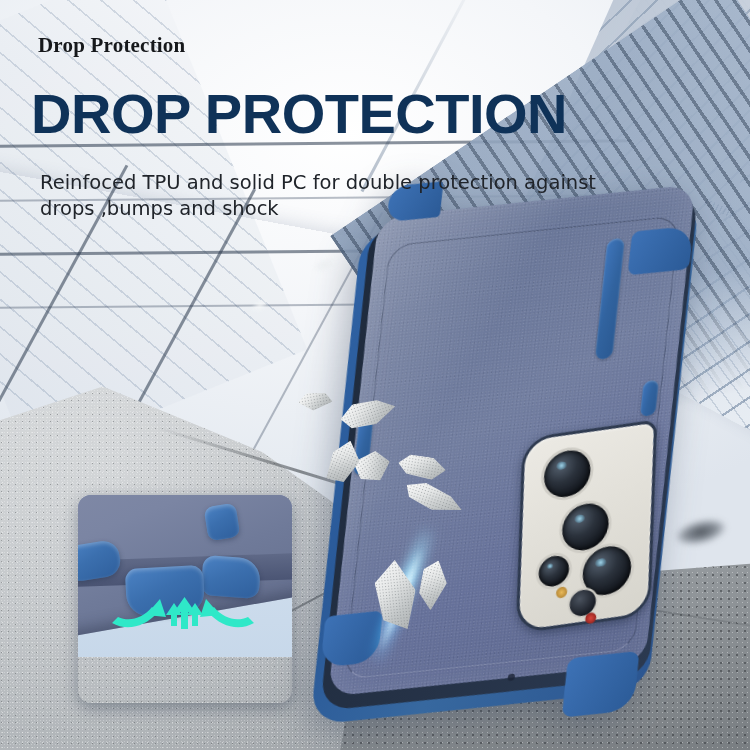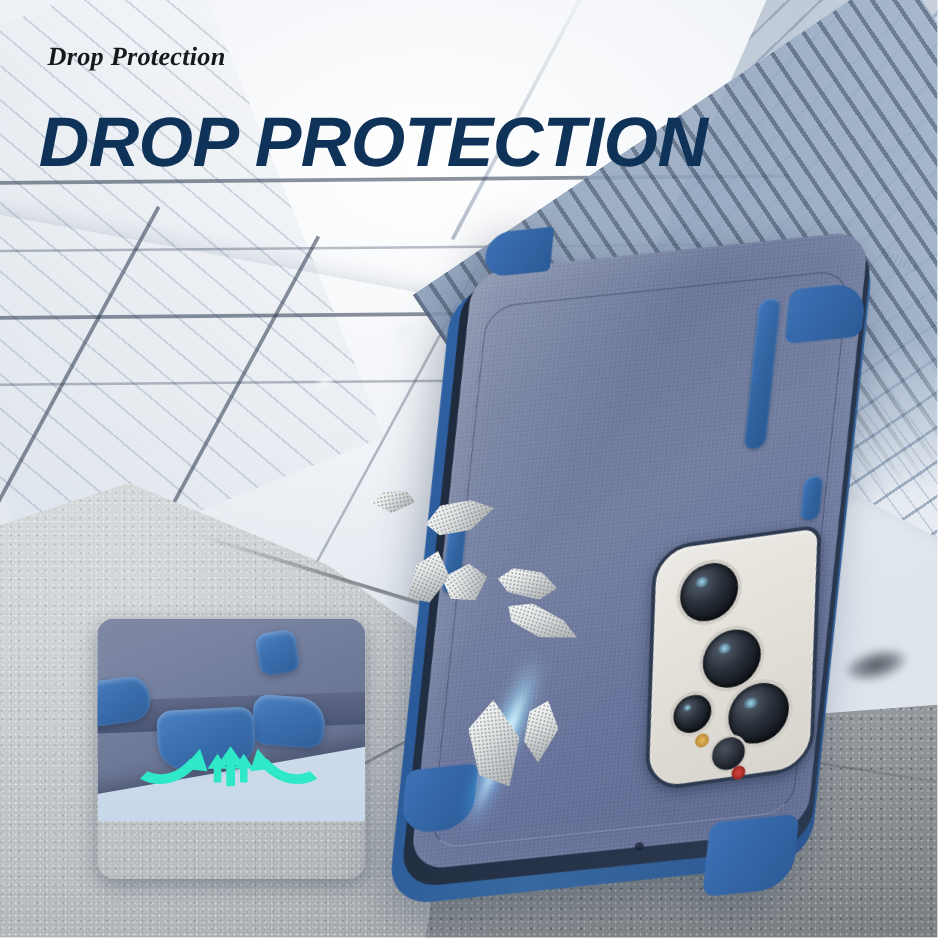--- a/index.html
+++ b/index.html
@@ -11,22 +11,21 @@
     overflow:hidden;
     position:relative;
   }
 
   
   #stage {
     position:absolute;
     left:0; top:0;
     width:750px; height:750px;
     overflow:hidden;
-    background:#ffffff;
-    font-style:italic;
+    background:#c4b5fd;
   }
 
   
   .sky {
     position:absolute; inset:0;
     background:
       radial-gradient(ellipse 640px 420px at 46% 18%, #ffffff 0%, #f4f6f9 42%, #e7ecf2 78%, #dfe5ed 100%);
   }
 
   
@@ -599,20 +598,21 @@
   <div class="chip grain chip-5"></div>
   <div class="chip grain chip-6"></div>
   <div class="chip grain chip-7"></div>
   <div class="chip grain chip-8"></div>
   <div class="debris-blur"></div>
   <div class="debris-blur2"></div>
   <div class="debris-blur3"></div>
 
   <div class="eyebrow">Drop Protection</div>
   <div class="headline">DROP PROTECTION</div>
+  <div class="subhead">Reinfoced TPU and solid PC for double protection against drops ,bumps and shock</div>
 
   <div class="inset">
     <div class="inset-photo">
       <div class="ic-top2"></div>
       <div class="ic-top"></div>
       <div class="ic-edge"></div>
       <div class="ic-bumper ic-bumper-left"></div>
       <div class="ic-bumper ic-bumper-right"></div>
       <div class="ic-bumper ic-bumper-tr"></div>
       <div class="ic-bumper ic-bumper-corner"></div>

